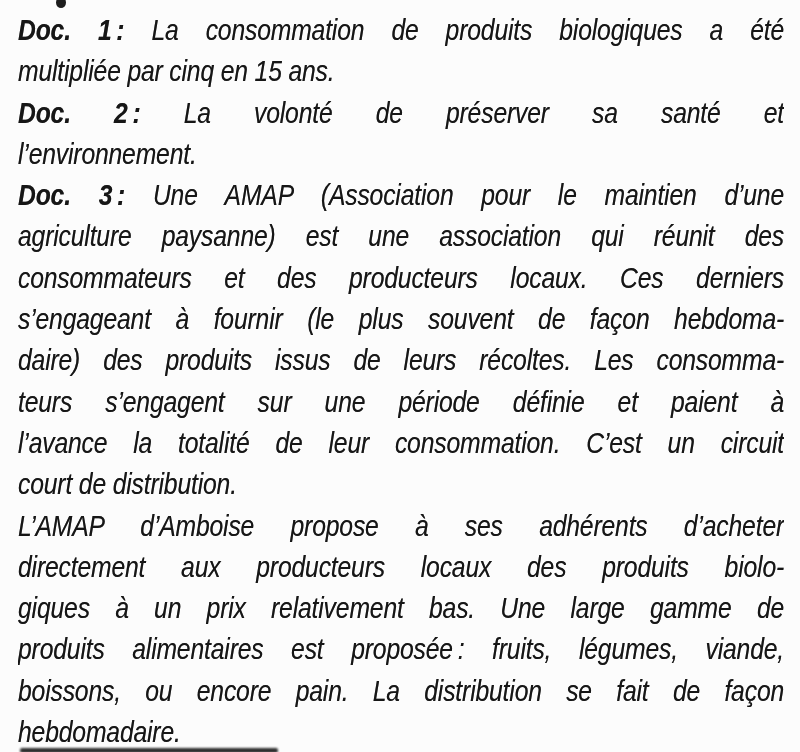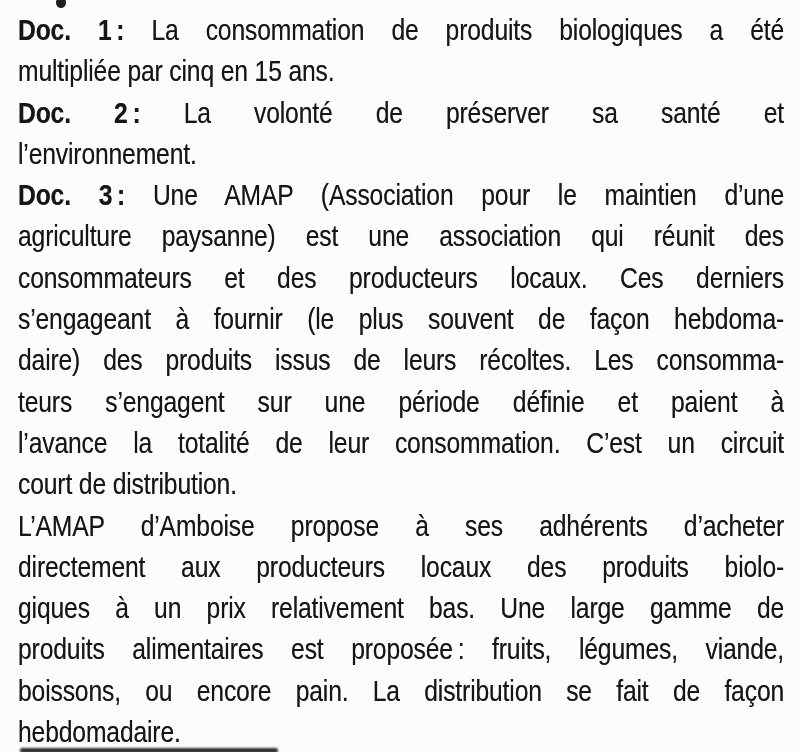--- a/index.html
+++ b/index.html
@@ -10,20 +10,21 @@
     overflow: hidden;
     background: #fcfcfc;
   }
   .page {
     position: relative;
     width: 800px;
     height: 752px;
     background: #fcfcfc;
     overflow: hidden;
     font-family: "Liberation Sans", "DejaVu Sans", sans-serif;
+    font-style: italic;
   }
   
   .textblock {
     position: absolute;
     left: 18px;
     top: 9px;
     width: 766px;
   }
   .condense {
     width: 930px;

